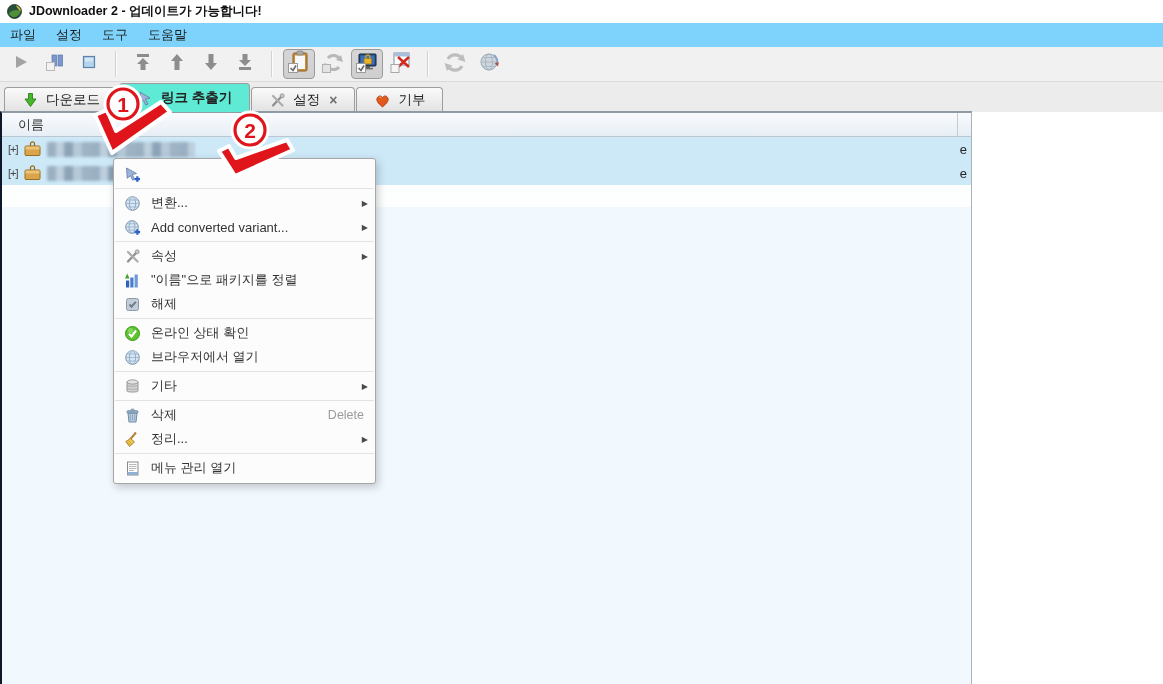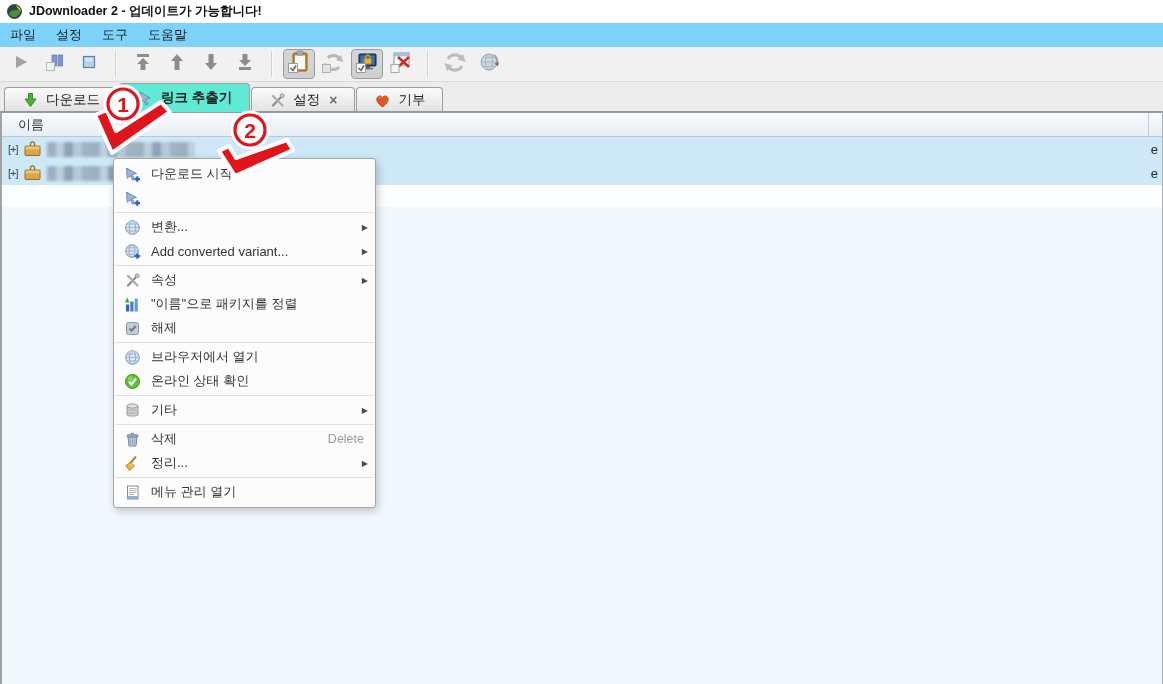--- a/index.html
+++ b/index.html
@@ -26,22 +26,22 @@
   
   .tabbar{position:absolute;left:0;top:82px;width:100%;height:30px;background:#ececec;
     display:flex;align-items:flex-end;box-sizing:border-box;padding-left:4px;}
   .tab{height:25px;display:flex;align-items:center;gap:7px;padding:0 17px;
     border:1px solid #9d9d9d;border-bottom:none;border-radius:4px 4px 0 0;
     background:linear-gradient(#fafafa,#e2e2e2);font-size:13.5px;color:#222;margin-right:1px;box-sizing:border-box;}
   .tab.active{height:29px;background:#5eead4;font-weight:bold;z-index:3;}
   .tab .close{font-size:14px;color:#6e6e6e;font-weight:bold;margin-left:2px;cursor:pointer;}
   .ticon{width:17px;height:17px;display:inline-block;}
   
-  .panel{position:absolute;left:0;top:111px;width:1163px;height:573px;box-sizing:border-box;
-    border-top:2px solid #8f9aa5;border-left:2px solid #a3a3a3;border-right:1px solid #aab3bb;
+  .panel{position:absolute;left:0;top:111px;width:972px;height:573px;box-sizing:border-box;
+    border-top:2px solid #8f9aa5;border-left:2px solid #0f172a;border-right:1px solid #aab3bb;
     background:#f2f9fe;}
   .thead{position:absolute;left:0;top:0;width:100%;height:24px;box-sizing:border-box;
     background:linear-gradient(#f9fbfd,#e7eef5);border-bottom:1px solid #bcc7d1;
     display:flex;align-items:center;font-size:13px;color:#333;padding-left:16px;}
   .thead .col-div{position:absolute;right:13px;top:0;width:1px;height:100%;background:#c3ccd4;}
   .trow{position:absolute;left:0;width:100%;height:24px;background:#cde9f8;
     display:flex;align-items:center;gap:6px;padding-left:6px;box-sizing:border-box;}
   .trow .expander{font-size:11px;color:#444;letter-spacing:-1px;}
   .trow .rowend{position:absolute;right:4px;font-size:13px;color:#222;}
   .pkg-icon{width:17px;height:16px;display:inline-block;}
@@ -242,28 +242,20 @@
     </svg></span>
     <span class="blurname" style="width:170px;"></span>
     <span class="rowend">e</span>
   </div>
 
   <div class="emptyrow"></div>
 </div>
 
 <div class="ctxmenu">
 
-  <div class="menu-item">
-    <span class="mi-icon"><svg width="17" height="17" viewBox="0 0 17 17">
-      <path d="M2.5,2 L12.5,7.5 L8.2,8.6 L10.6,13.2 L8.6,14.2 L6.4,9.7 L3.2,12.3 Z" fill="#9db4d6" stroke="#5d7ca8" stroke-width="0.8"></path>
-      <rect x="10.5" y="12" width="5.5" height="2.2" fill="#2f62c9"></rect>
-          <rect x="12.2" y="10.3" width="2.2" height="5.5" fill="#2f62c9"></rect>
-    </svg></span>
-    <span class="mi-label">다운로드 시작</span>
-  </div>
 
   <div class="menu-item">
     <span class="mi-icon"><svg width="17" height="17" viewBox="0 0 17 17">
       <path d="M2.5,2 L12.5,7.5 L8.2,8.6 L10.6,13.2 L8.6,14.2 L6.4,9.7 L3.2,12.3 Z" fill="#9db4d6" stroke="#5d7ca8" stroke-width="0.8"></path>
       <rect x="10.5" y="12" width="5.5" height="2.2" fill="#2f62c9"></rect>
           <rect x="12.2" y="10.3" width="2.2" height="5.5" fill="#2f62c9"></rect>
     </svg></span>
   </div>
 
   <div class="menu-sep"></div>
@@ -318,35 +310,35 @@
       <rect x="2.5" y="2.5" width="12" height="12" rx="2" fill="#c3cdd8" stroke="#8d99a6"></rect>
       <path d="M5.5,8.5 L7.5,10.7 L11.8,5.8" stroke="#6f7b88" stroke-width="1.9" fill="none"></path>
     </svg></span>
     <span class="mi-label">해제</span>
   </div>
 
   <div class="menu-sep"></div>
 
   <div class="menu-item">
     <span class="mi-icon"><svg width="17" height="17" viewBox="0 0 17 17">
+      <circle cx="8.5" cy="8.5" r="7" fill="#5cc22f" stroke="#3d9718"></circle>
+      <circle cx="6.5" cy="5.5" r="2.6" fill="#8fdc6a" opacity="0.8"></circle>
+      <path d="M5,8.8 L7.5,11.5 L12,5.5" stroke="#ffffff" stroke-width="2.1" fill="none"></path>
+    </svg></span>
+    <span class="mi-label">온라인 상태 확인</span>
+  </div>
+
+  <div class="menu-item">
+    <span class="mi-icon"><svg width="17" height="17" viewBox="0 0 17 17">
       <circle cx="8.5" cy="8.5" r="6.8" fill="#d8e6f3" stroke="#7d93a8"></circle>
       <ellipse cx="8.5" cy="8.5" rx="3.1" ry="6.8" fill="none" stroke="#93aec8"></ellipse>
       <path d="M2,8.5 H15 M3,5 H14 M3,12 H14" stroke="#93aec8" stroke-width="0.8" fill="none"></path>
       <path d="M3.5,3.8 A6.8,6.8 0 0 1 13.5,3.8 Z" fill="#b9cfe4" opacity="0.8"></path>
     </svg></span>
     <span class="mi-label">브라우저에서 열기</span>
-  </div>
-
-  <div class="menu-item">
-    <span class="mi-icon"><svg width="17" height="17" viewBox="0 0 17 17">
-      <circle cx="8.5" cy="8.5" r="7" fill="#5cc22f" stroke="#3d9718"></circle>
-      <circle cx="6.5" cy="5.5" r="2.6" fill="#8fdc6a" opacity="0.8"></circle>
-      <path d="M5,8.8 L7.5,11.5 L12,5.5" stroke="#ffffff" stroke-width="2.1" fill="none"></path>
-    </svg></span>
-    <span class="mi-label">온라인 상태 확인</span>
   </div>
 
   <div class="menu-sep"></div>
 
   <div class="menu-item">
     <span class="mi-icon"><svg width="17" height="17" viewBox="0 0 17 17">
       <path d="M3,4 V13 C3,14.4 14,14.4 14,13 V4" fill="#d3d3d3" stroke="#979797"></path>
       <ellipse cx="8.5" cy="4" rx="5.5" ry="2.1" fill="#e4e4e4" stroke="#979797"></ellipse>
       <path d="M3,7.2 C3,8.6 14,8.6 14,7.2 M3,10.2 C3,11.6 14,11.6 14,10.2" fill="none" stroke="#a8a8a8"></path>
     </svg></span>

